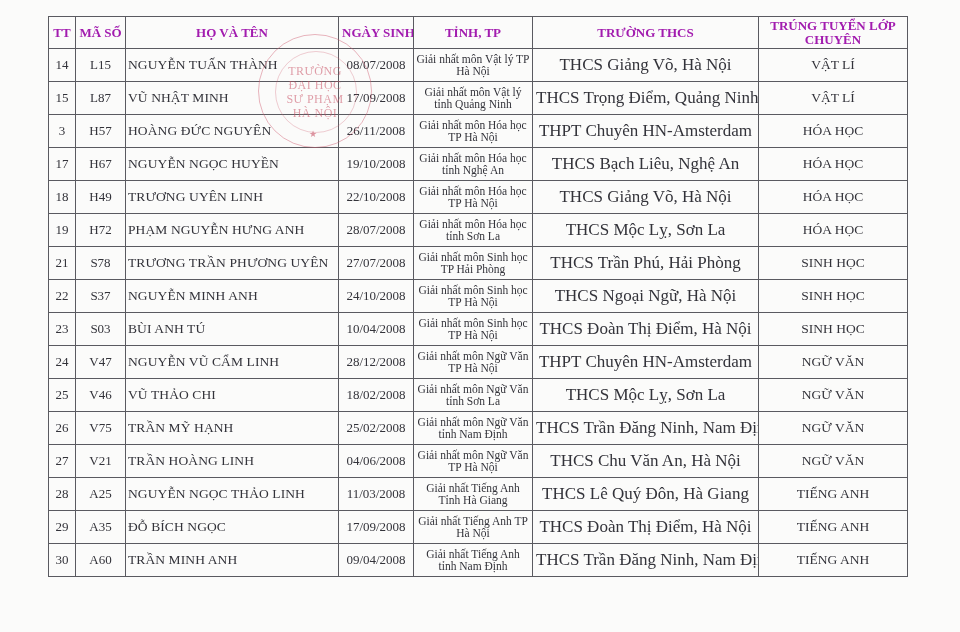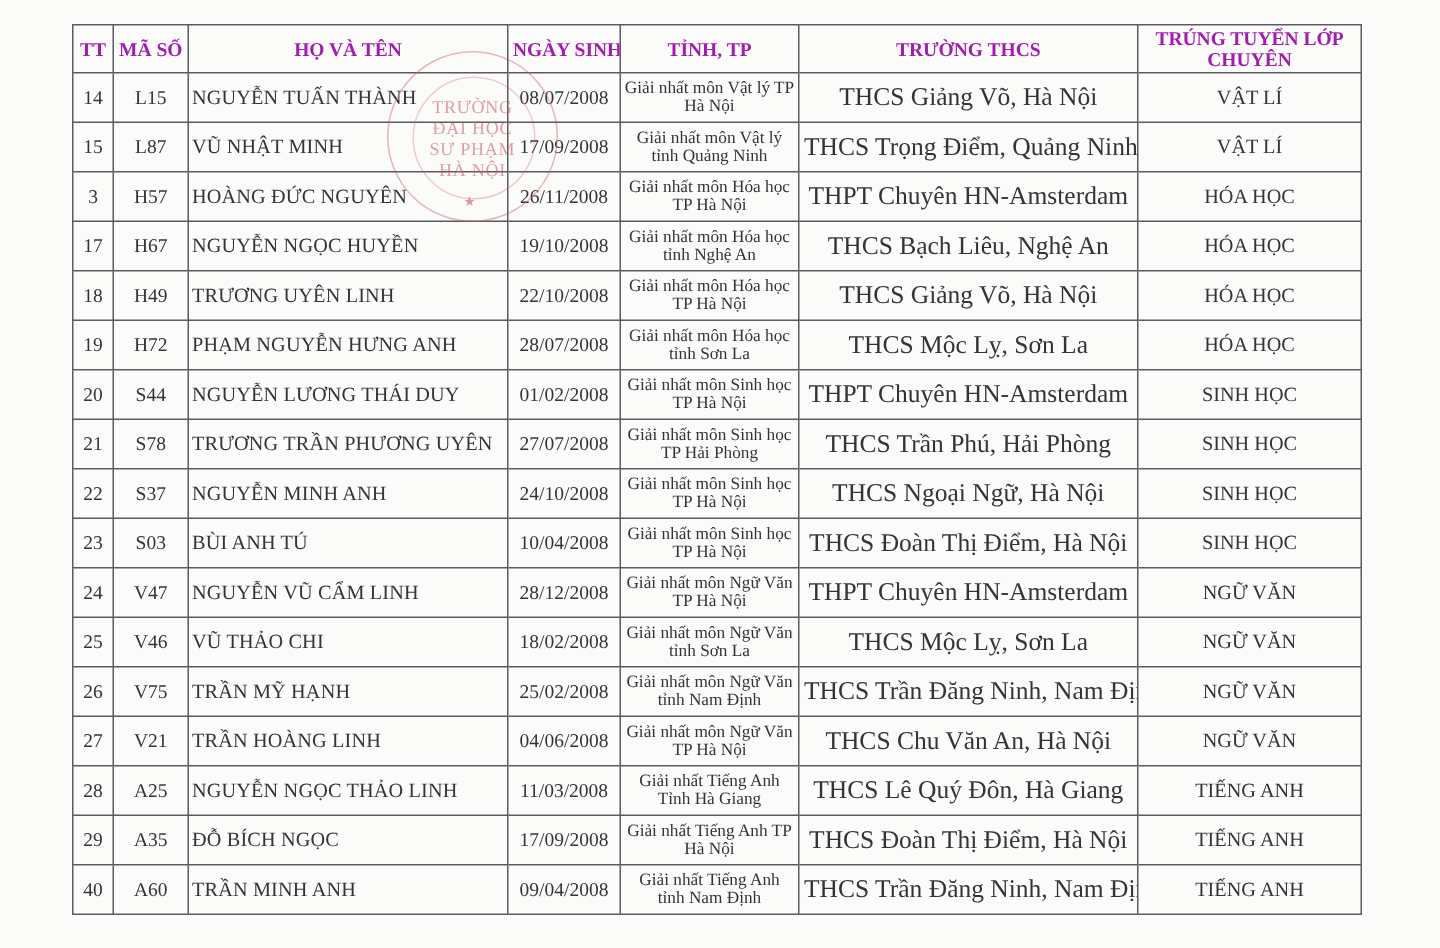--- a/index.html
+++ b/index.html
@@ -152,29 +152,20 @@
       <tr>
         <td>19</td>
         <td>H72</td>
         <td class="name">PHẠM NGUYỄN HƯNG ANH</td>
         <td>28/07/2008</td>
         <td class="prize">Giải nhất môn Hóa học tỉnh Sơn La</td>
         <td class="school">THCS Mộc Lỵ, Sơn La</td>
         <td class="major">HÓA HỌC</td>
       </tr>
       <tr>
-        <td>20</td>
-        <td>S44</td>
-        <td class="name">NGUYỄN LƯƠNG THÁI DUY</td>
-        <td>01/02/2008</td>
-        <td class="prize">Giải nhất môn Sinh học TP Hà Nội</td>
-        <td class="school">THPT Chuyên HN-Amsterdam</td>
-        <td class="major">SINH HỌC</td>
-      </tr>
-      <tr>
         <td>21</td>
         <td>S78</td>
         <td class="name">TRƯƠNG TRẦN PHƯƠNG UYÊN</td>
         <td>27/07/2008</td>
         <td class="prize">Giải nhất môn Sinh học TP Hải Phòng</td>
         <td class="school">THCS Trần Phú, Hải Phòng</td>
         <td class="major">SINH HỌC</td>
       </tr>
       <tr>
         <td>22</td>
@@ -242,21 +233,21 @@
       <tr>
         <td>29</td>
         <td>A35</td>
         <td class="name">ĐỖ BÍCH NGỌC</td>
         <td>17/09/2008</td>
         <td class="prize">Giải nhất Tiếng Anh TP Hà Nội</td>
         <td class="school">THCS Đoàn Thị Điểm, Hà Nội</td>
         <td class="major">TIẾNG ANH</td>
       </tr>
       <tr>
-        <td>40</td>
+        <td>30</td>
         <td>A60</td>
         <td class="name">TRẦN MINH ANH</td>
         <td>09/04/2008</td>
         <td class="prize">Giải nhất Tiếng Anh tỉnh Nam Định</td>
         <td class="school">THCS Trần Đăng Ninh, Nam Định</td>
         <td class="major">TIẾNG ANH</td>
       </tr>
     </tbody>
 </table>
 

